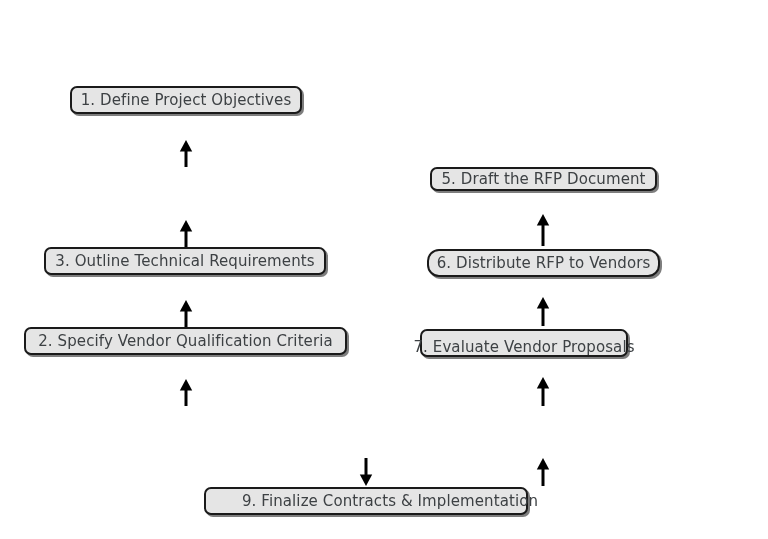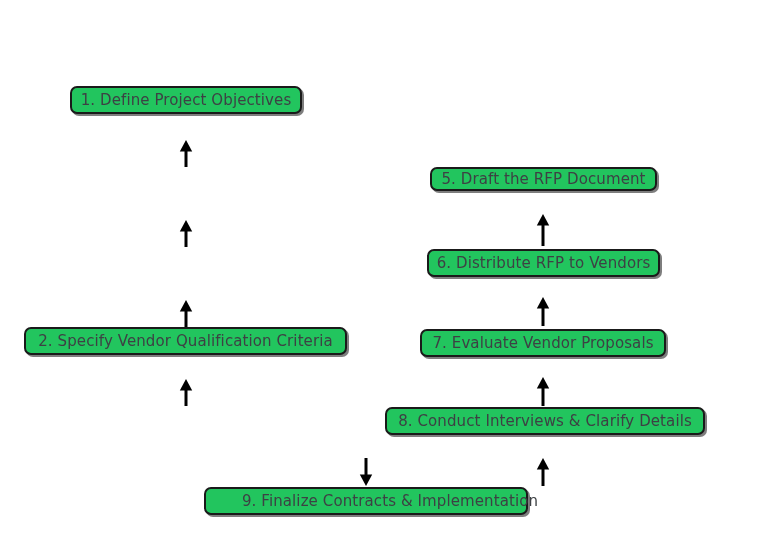--- a/index.html
+++ b/index.html
@@ -14,21 +14,21 @@
   #canvas {
     position: relative;
     width: 768px;
     height: 539px;
     background: #ffffff;
     overflow: hidden;
   }
   .node {
     position: absolute;
     box-sizing: border-box;
-    background: #22c55e;
+    background: #e5e5e5;
     border: 2px solid #1a1a1a;
     border-radius: 7px;
     color: #3d4144;
     font-size: 15px;
     line-height: 1;
     display: flex;
     align-items: center;
     justify-content: center;
     white-space: nowrap;
     letter-spacing: 0.1px;
@@ -45,40 +45,40 @@
 </head>
 <body>
 
 <div id="canvas">
 
   <div class="node" style="left:70px; top:86px; width:232px; height:28px;">
     <span>1. Define Project Objectives</span>
   </div>
 
 
+  <div class="node" style="left:44px; top:247px; width:282px; height:28px;">
+    <span>3. Outline Technical Requirements</span>
+  </div>
 
   <div class="node" style="left:24px; top:327px; width:323px; height:28px;">
     <span>2. Specify Vendor Qualification Criteria</span>
   </div>
 
   <div class="node" style="left:430px; top:167px; width:227px; height:24px;">
     <span>5. Draft the RFP Document</span>
   </div>
 
-  <div class="node" style="left:427px; top:249px; width:233px; height:28px;">
+  <div class="node" style="left:427px; top:249px; width:233px; height:28px;border-radius:12px;">
     <span>6. Distribute RFP to Vendors</span>
   </div>
 
-  <div class="node" style="left:420px; top:329px; width:246px; height:28px;">
+  <div class="node" style="left:420px; top:329px; width:208px; height:28px;align-items:flex-end;">
     <span>7. Evaluate Vendor Proposals</span>
   </div>
 
-  <div class="node" style="left:385px; top:407px; width:320px; height:28px;">
-    <span>8. Conduct Interviews &amp; Clarify Details</span>
-  </div>
 
   <div class="node" style="left:204px; top:487px; width:324px; height:28px;padding-left:48px;">
     <span>9. Finalize Contracts &amp; Implementation</span>
   </div>
 
   <div class="arrow" style="left:178px; top:140px; width:16px; height:27px;">
     <svg width="16" height="27" viewBox="0 0 16 27">
       <path d="M8 27 L8 8" stroke="#000" stroke-width="3" fill="none"></path>
       <path d="M8 0 L14.2 11.5 L1.8 11.5 Z" fill="#000"></path>
     </svg>

